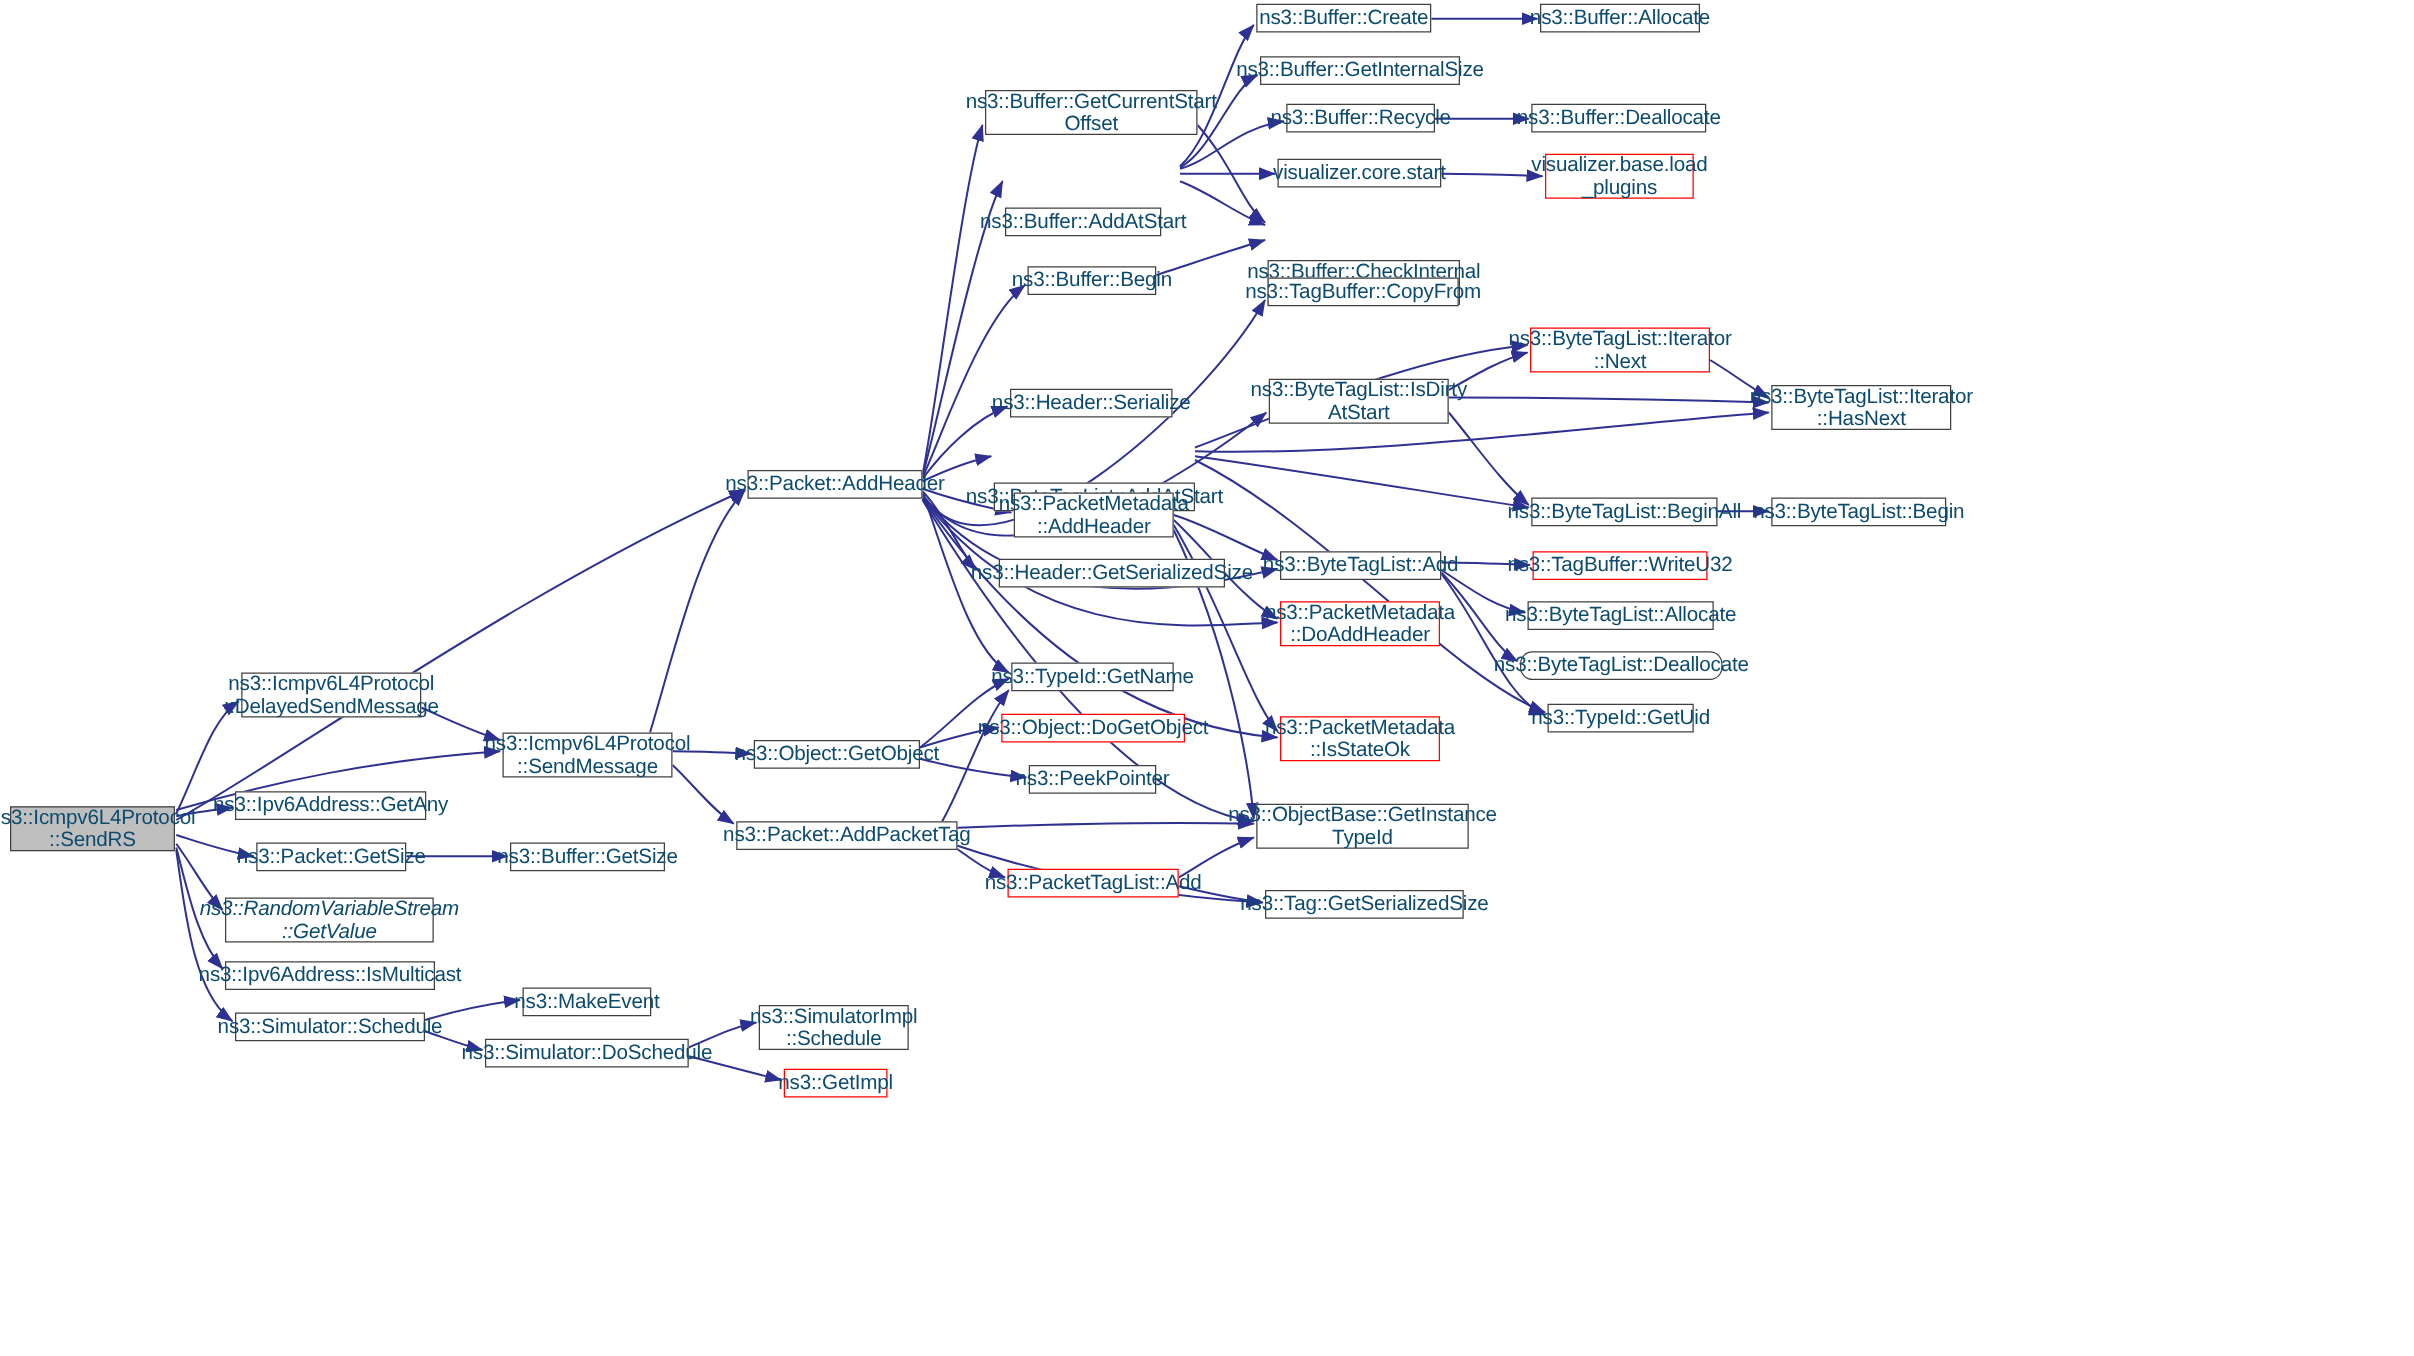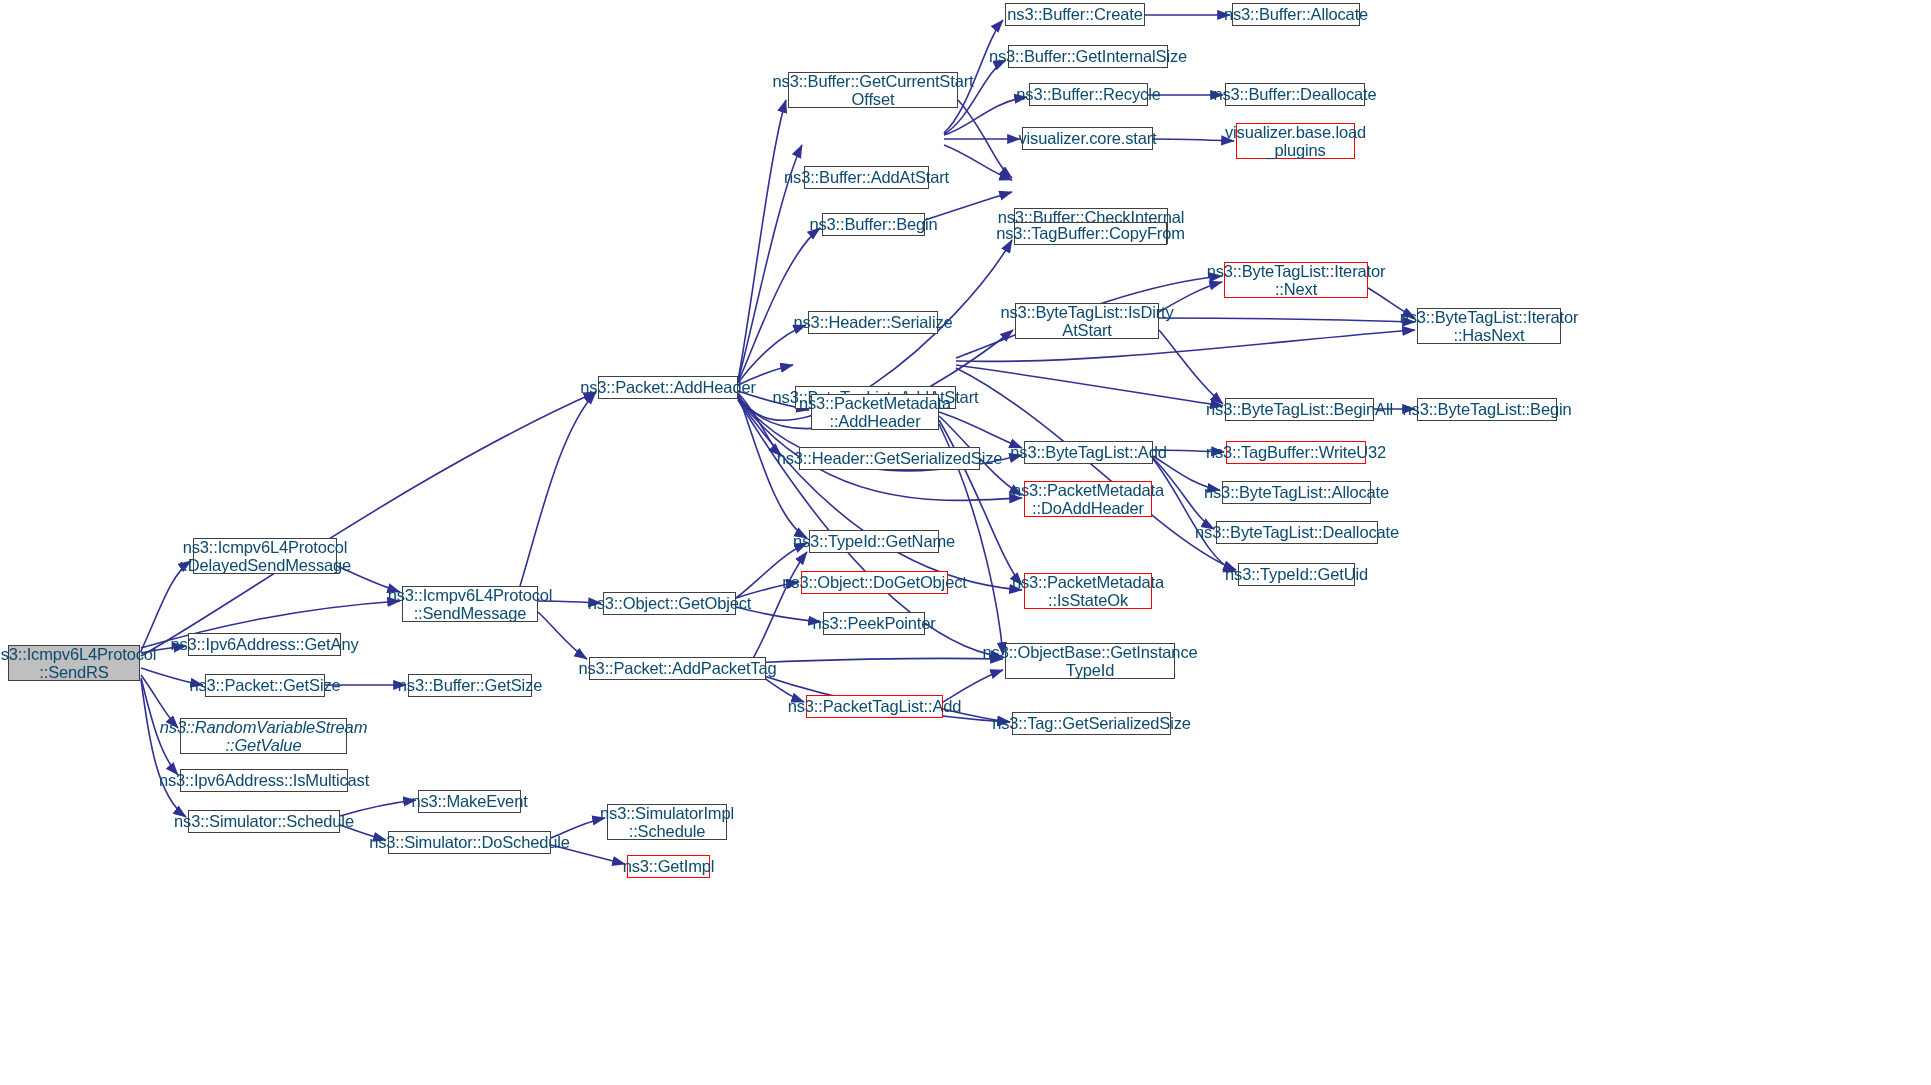--- a/index.html
+++ b/index.html
@@ -182,19 +182,19 @@
       <div class="node" style="left: 1012px; top: 712px; width: 159px; height: 23px;">ns3::Tag::GetSerializedSize</div>
       <div class="node" style="left: 1232px; top: 3px; width: 128px; height: 23px;">ns3::Buffer::Allocate</div>
       <div class="node" style="left: 1225px; top: 83px; width: 140px; height: 23px;">ns3::Buffer::Deallocate</div>
       <div class="node red" style="left: 1236px; top: 123px; width: 119px; height: 36px;">visualizer.base.load
 _plugins</div>
       <div class="node red" style="left: 1224px; top: 262px; width: 144px; height: 36px;">ns3::ByteTagList::Iterator
 ::Next</div>
       <div class="node" style="left: 1225px; top: 398px; width: 149px; height: 23px;">ns3::ByteTagList::BeginAll</div>
       <div class="node red" style="left: 1226px; top: 441px; width: 140px; height: 23px;">ns3::TagBuffer::WriteU32</div>
       <div class="node" style="left: 1222px; top: 481px; width: 149px; height: 23px;">ns3::ByteTagList::Allocate</div>
-      <div class="node" style="left: 1216px; top: 521px; width: 162px; height: 23px;">ns3::ByteTagList::Deallocate</div>
+      <div class="node" style="left: 1216px; top: 521px; width: 162px; height: 23px; border-radius: 10px;">ns3::ByteTagList::Deallocate</div>
       <div class="node" style="left: 1238px; top: 563px; width: 117px; height: 23px;">ns3::TypeId::GetUid</div>
       <div class="node" style="left: 1417px; top: 308px; width: 144px; height: 36px;">ns3::ByteTagList::Iterator
 ::HasNext</div>
       <div class="node" style="left: 1417px; top: 398px; width: 140px; height: 23px;">ns3::ByteTagList::Begin</div>
     </div>
 </div>
 
 </body></html>

